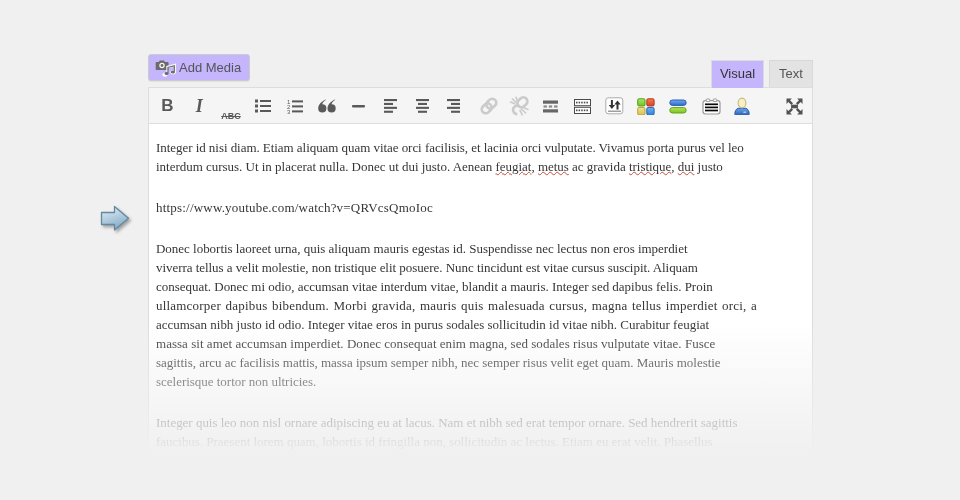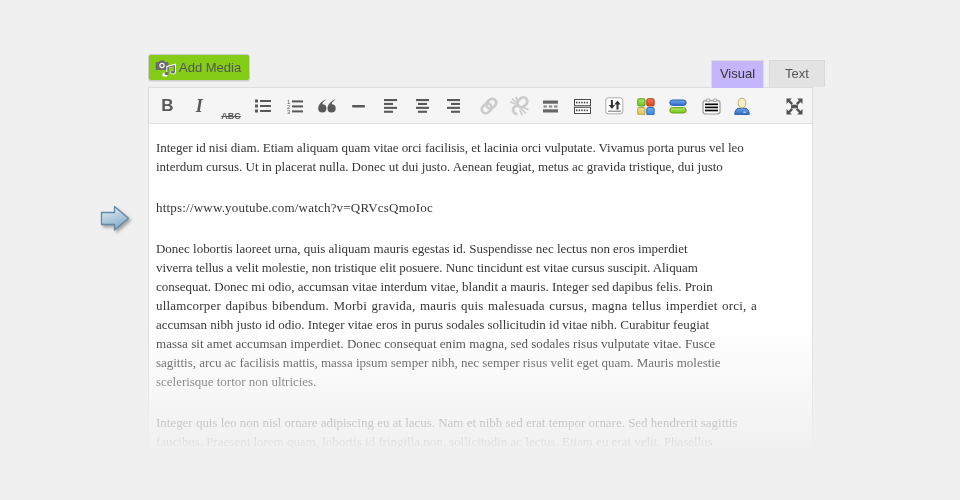--- a/index.html
+++ b/index.html
@@ -2,49 +2,49 @@
 <html><head>
 <meta charset="utf-8">
 <style>
   html,body{margin:0;padding:0;}
   body{width:960px;height:500px;overflow:hidden;background:#f0f0f0;
        font-family:"Liberation Sans",sans-serif;}
   .stage{position:relative;width:960px;height:500px;}
 
   
   .add-media{position:absolute;left:148px;top:54px;height:27px;
-    background:#84cc16;border:1px solid #cccccc;border-radius:3px;
+    background:#c4b5fd;border:1px solid #cccccc;border-radius:3px;
     box-sizing:border-box;display:flex;align-items:center;padding:0 8px 0 6px;
     color:#555;font-size:13px;box-shadow:0 1px 0 rgba(0,0,0,0.06);}
   .add-media svg{margin-right:3px;}
 
   
   .tab{position:absolute;top:60px;height:28px;box-sizing:border-box;
     font-size:13px;text-align:center;line-height:26px;}
   .tab-visual{left:711px;width:53px;background:#c4b5fd;
     border:1px solid #dcdcdc;border-bottom:none;color:#333;height:28px;}
-  .tab-text{left:769px;width:56px;height:27px;background:#e3e3e3;
+  .tab-text{left:769px;width:44px;height:27px;background:#e3e3e3;
     border:1px solid #d8d8d8;border-bottom:none;color:#555;box-sizing:border-box;}
 
   
   .editor{position:absolute;left:148px;top:87px;width:665px;height:413px;
     box-sizing:border-box;border:1px solid #dddddd;border-bottom:none;
     background:#fff;}
   .toolbar{position:absolute;left:0;top:0;width:100%;height:36px;
     box-sizing:border-box;background:#f5f5f5;border-bottom:1px solid #dedede;}
   .tb{position:absolute;top:3px;width:32px;height:30px;display:flex;align-items:center;justify-content:center;}
   .tb svg{display:block;}
 
   
   .content{position:absolute;left:7px;top:50px;width:650px;
     font-family:"Liberation Serif",serif;font-size:13px;line-height:19px;letter-spacing:-0.02px;
     color:#363636;}
   .content .ln{white-space:nowrap;height:19px;}
   .content .gap{margin-top:22px;}
-  .sp{text-decoration-style:wavy;
+  .sp{text-decoration:underline;text-decoration-style:wavy;
       text-decoration-color:#c64a3a;text-decoration-thickness:1px;
       text-underline-offset:0px;}
 
   
   .fade{position:absolute;left:0;top:322px;width:960px;height:178px;
     background:linear-gradient(to bottom,rgba(240,240,240,0) 0%,rgba(240,240,240,1) 74%);}
 
   
   .arrow{position:absolute;left:97px;top:202px;}
 </style>

